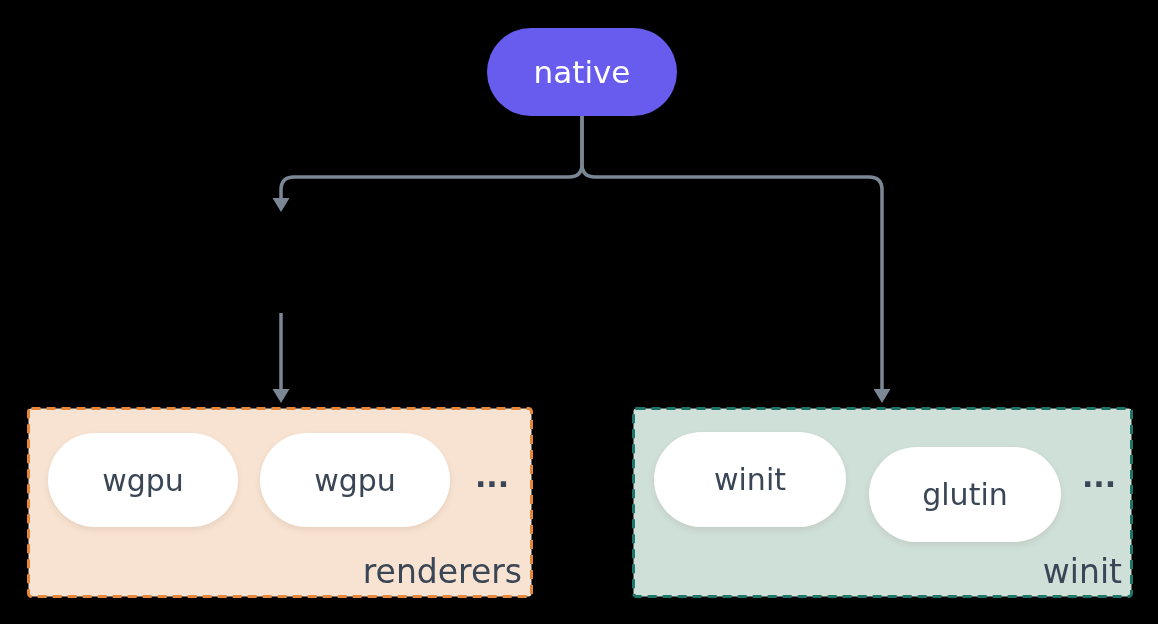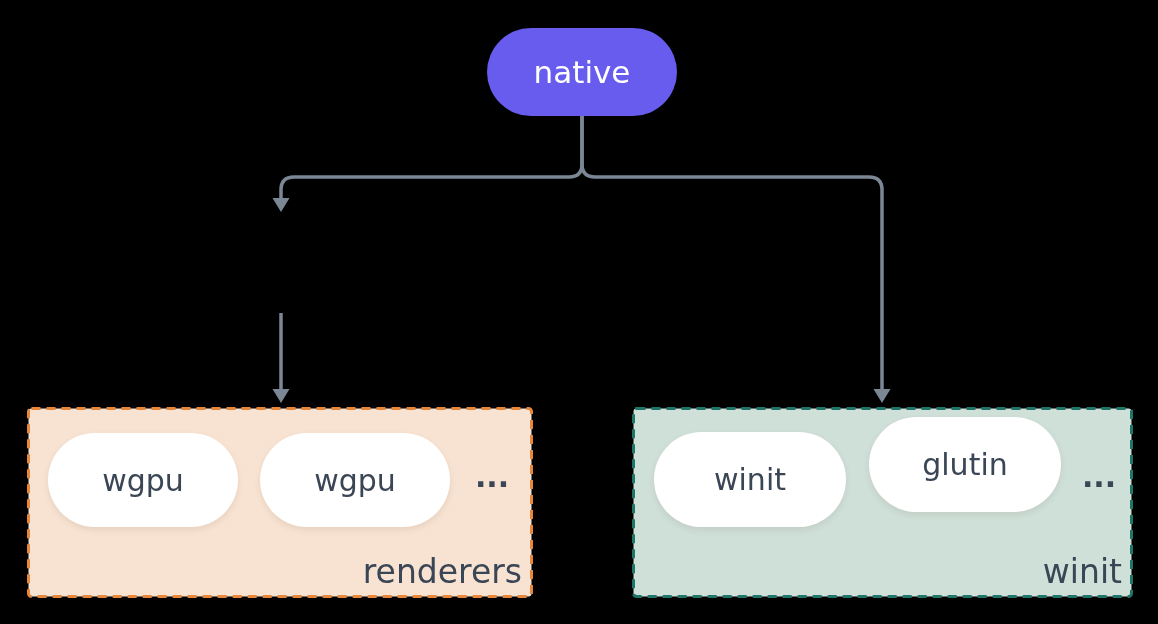--- a/index.html
+++ b/index.html
@@ -95,20 +95,20 @@
     <span class="group-label">renderers</span>
   </div>
 
   <div class="groupbox shells-box">
     <svg width="501" height="191" viewBox="0 0 501 191" xmlns="http://www.w3.org/2000/svg">
       <rect x="1.5" y="1.5" width="498" height="188" rx="3" fill="#CFE0D9" stroke="#1F7568" stroke-width="3" stroke-dasharray="9 6"></rect>
     </svg>
     <div class="pill item-pill" style="left:22px;top:25px;width:192px;height:95px;justify-content:center;">
       <span>winit</span>
     </div>
-    <div class="pill item-pill" style="left:237px;top:10px;width:192px;height:95px;">
+    <div class="pill item-pill" style="left:237px;top:40px;width:192px;height:95px;">
       <span>glutin</span>
     </div>
     <span class="ellipsis" style="left:442px;top:52px;">...</span>
     <span class="group-label">winit</span>
   </div>
 
 </div>
 
 </body></html>

